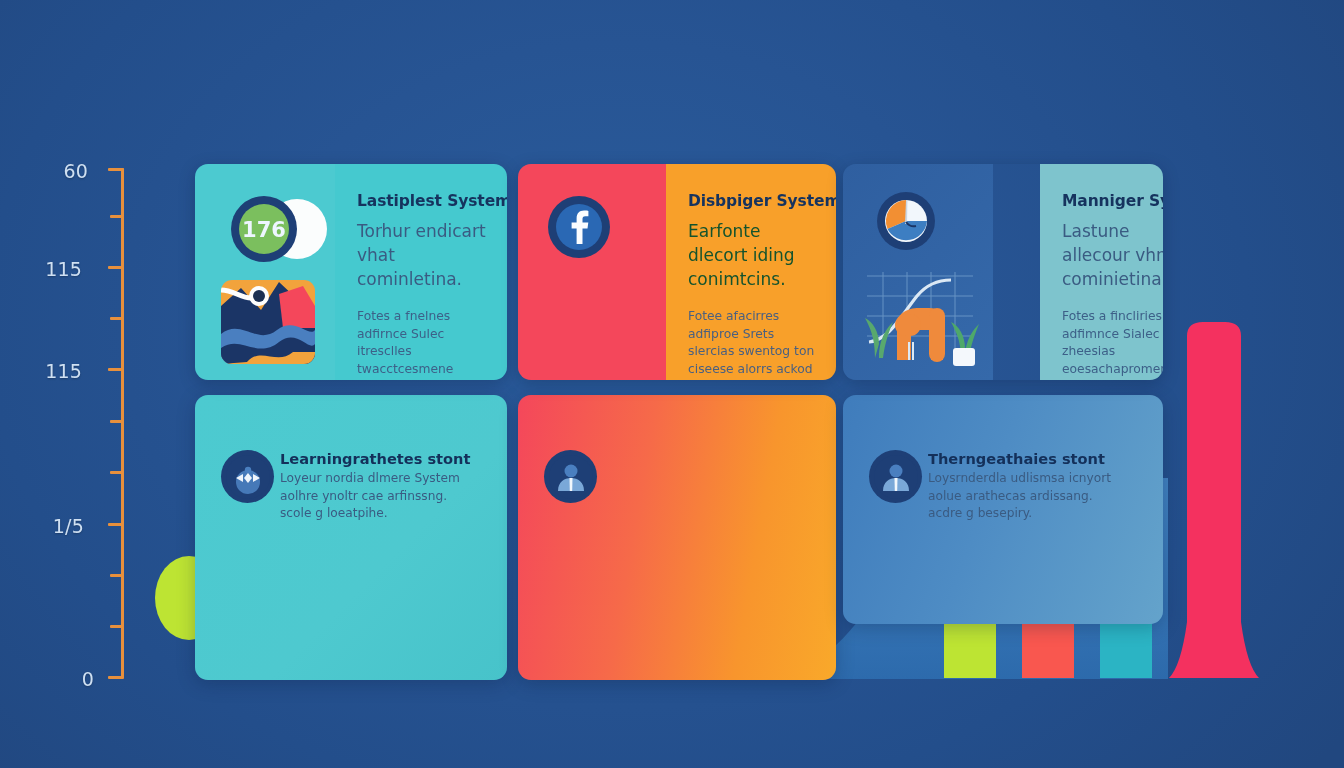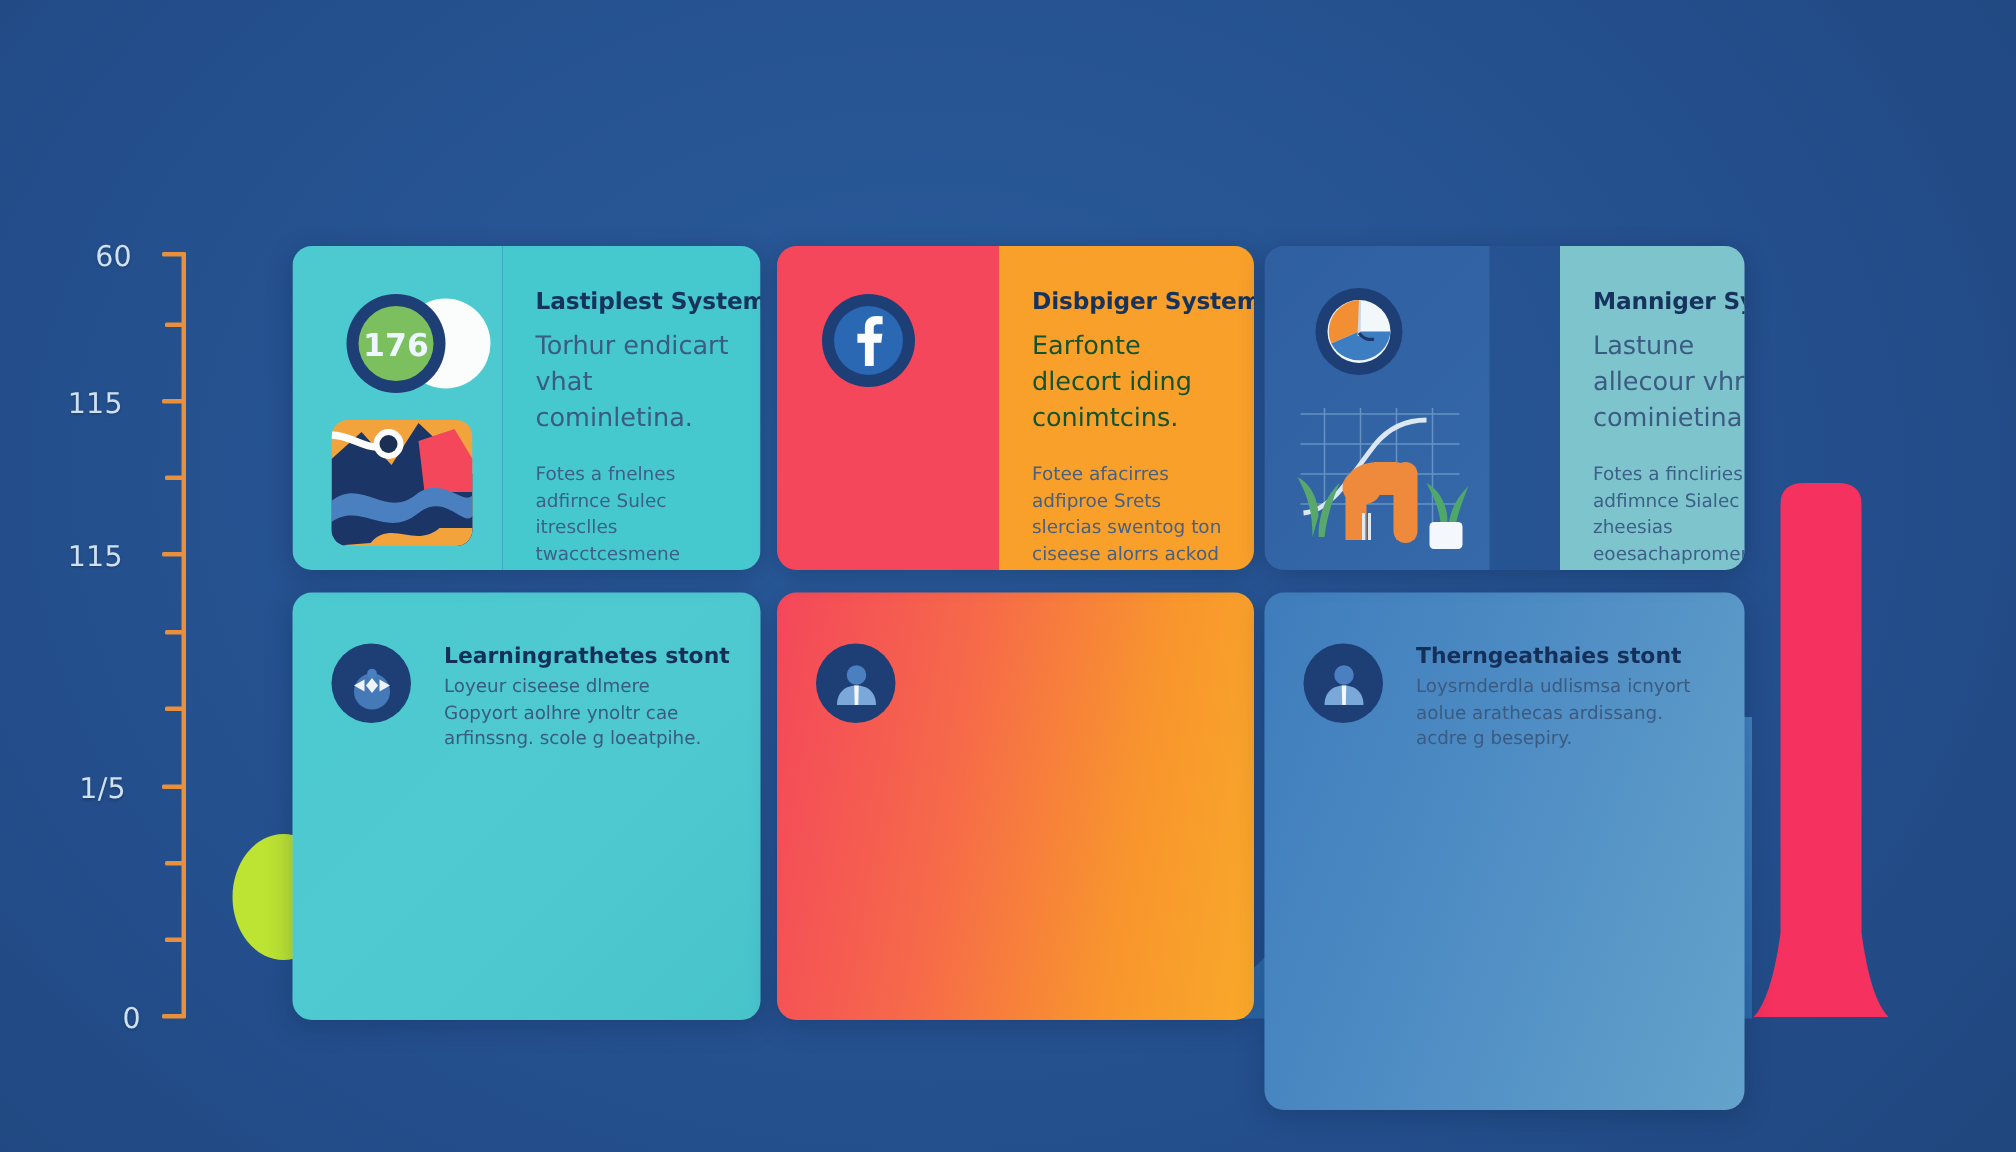--- a/index.html
+++ b/index.html
@@ -65,21 +65,21 @@
     font-size:12.3px; line-height:1.42;
     color:#3d6088; margin-top:17px; max-width:178px;
   }
   .text-pad { padding:28px 20px 20px 22px; }
 
   
   .wcard {
     position:absolute; border-radius:13px; overflow:hidden;
     box-shadow:0 4px 18px rgba(8,25,55,.25);
   }
-  .wcard-inner { position:relative; padding:34px 22px 0 26px; display:flex; gap:22px; }
+  .wcard-inner { position:relative; padding:34px 22px 0 26px; display:flex; gap:6px;margin-top:21px; }
   .wtitle { font-size:14.6px; font-weight:bold; color:#14305a; margin-bottom:3px; white-space:nowrap;}
   .wsub { font-size:12.2px; line-height:1.45; color:#3a5b82; }
 
   
   .circ {
     border-radius:50%;
     display:flex; align-items:center; justify-content:center;
     flex:0 0 auto;
   }
 
@@ -147,40 +147,40 @@
           <circle cx="22" cy="22" r="22" fill="#1e3f76"></circle>
           <circle cx="22" cy="27" r="12" fill="#4a7fc0" opacity=".9"></circle>
           <circle cx="22" cy="15" r="3.2" fill="#4a7fc0"></circle>
           <path d="M10 23 L17 19 L17 27 Z" fill="#eef4fb"></path>
           <path d="M34 23 L27 19 L27 27 Z" fill="#eef4fb"></path>
           <path d="M22 18 L26 23 L22 28 L18 23 Z" fill="#eef4fb"></path>
         </svg>
       </div>
       <div>
         <div class="wtitle">Learningrathetes stont</div>
-        <div class="wsub" style="max-width:182px;">Loyeur ciseese dlmere Gopyort aolhre ynoltr cae arfinssng. scole g loeatpihe.</div>
+        <div class="wsub" style="max-width:182px;">Loyeur nordia dlmere System aolhre ynoltr cae arfinssng. scole g loeatpihe.</div>
       </div>
     </div>
   </div>
 
   <div class="wcard" style="left:518px; top:395px; width:318px; height:285px;
        background:linear-gradient(100deg,#f4475b 0%,#f66a49 38%,#f8952d 72%,#f9a92a 100%);">
     <div class="wcard-inner">
       <div class="circ" style="width:53px;height:53px;background:#1e3f76;">
         <svg width="44" height="44" viewBox="0 0 44 44">
           <circle cx="22" cy="22" r="22" fill="#1e3f76"></circle>
           <circle cx="22" cy="16" r="6.5" fill="#4a7fc0"></circle>
           <path d="M9 36 C9 27 15 23 22 23 C29 23 35 27 35 36 Z" fill="#7aa8d8"></path>
           <path d="M20.5 23 L23.5 23 L23.2 36 L20.8 36 Z" fill="#f2f7fc"></path>
         </svg>
       </div>
     </div>
   </div>
 
-  <div class="wcard" style="left:843px; top:395px; width:320px; height:345px;
+  <div class="wcard" style="left:843px; top:395px; width:320px; height:229px;
        background:linear-gradient(110deg,#3f7cbc 0%,#4e8cc4 45%,#64a3cb 100%);">
     <div class="wcard-inner">
       <div class="circ" style="width:53px;height:53px;background:#1e3f76;">
         <svg width="44" height="44" viewBox="0 0 44 44">
           <circle cx="22" cy="22" r="22" fill="#1e3f76"></circle>
           <circle cx="22" cy="16" r="6.5" fill="#4a7fc0"></circle>
           <path d="M9 36 C9 27 15 23 22 23 C29 23 35 27 35 36 Z" fill="#7aa8d8"></path>
           <path d="M20.5 23 L23.5 23 L23.2 36 L20.8 36 Z" fill="#f2f7fc"></path>
         </svg>
       </div>

